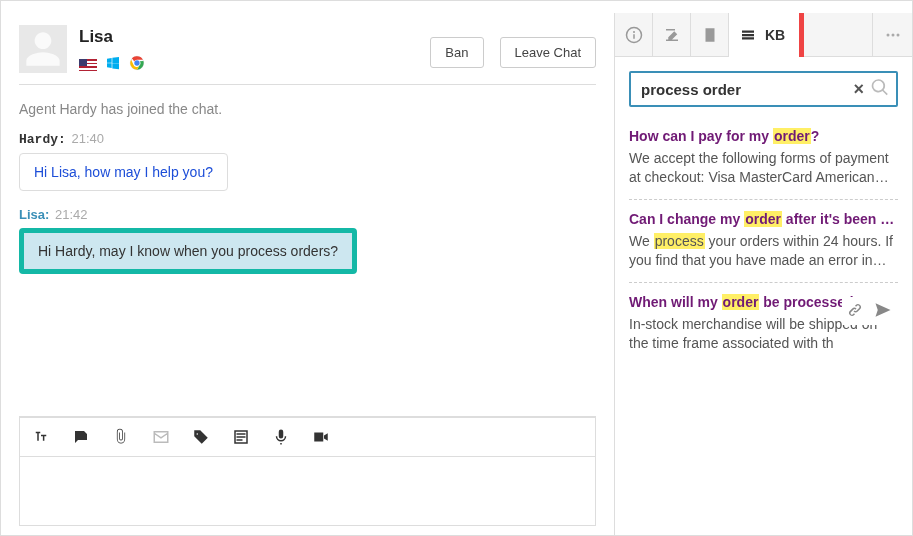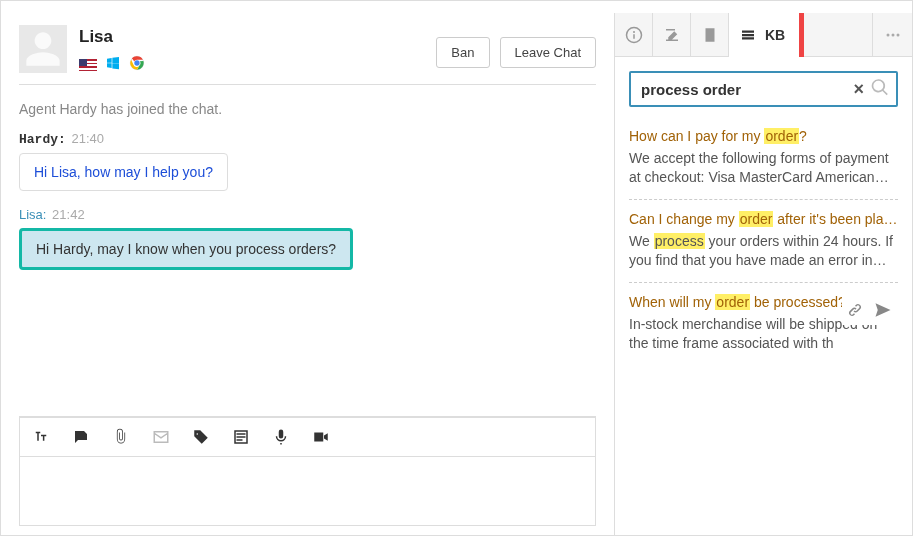--- a/index.html
+++ b/index.html
@@ -10,33 +10,33 @@
   .avatar { width: 48px; height: 48px; background: #e8e8e8; display: flex; align-items: center; justify-content: center; }
   .avatar svg { width: 40px; height: 40px; fill: #fafafa; }
   .user-info { margin-left: 12px; flex: 1; }
   .user-name { font-size: 17px; font-weight: 600; color: #222; margin-top: 2px; }
   .flags { margin-top: 8px; display: flex; gap: 8px; align-items: center; }
   .flag { width: 18px; height: 12px; display: inline-block; }
   .flag-us { background: linear-gradient(#b22234 0 15%, #fff 15% 30%, #b22234 30% 45%, #fff 45% 60%, #b22234 60% 75%, #fff 75% 90%, #b22234 90% 100%); position: relative; }
   .flag-us::before { content:""; position:absolute; left:0; top:0; width:8px; height:7px; background:#3c3b6e; }
   .win-icon svg { width:16px; height:16px; }
   .chrome-icon svg { width:16px; height:16px; }
-  .header-btns { display: flex; gap: 10px; margin-top: 12px; }
+  .header-btns { display: flex; gap: 16px; margin-top: 12px; }
   .btn { background: #fff; border: 1px solid #ccc; border-radius: 3px; padding: 7px 14px; font-size: 13px; color: #444; cursor: pointer; }
   .divider-h { height: 1px; background: #ddd; margin: 0 18px; }
   .chat-body { flex: 1; padding: 16px 18px; overflow-y: auto; }
   .system-msg { color: #888; font-size: 14px; margin-bottom: 14px; }
   .msg-block { margin-bottom: 16px; }
   .msg-meta { font-size: 13px; margin-bottom: 6px; }
   .msg-meta .name-agent { font-weight: 700; color: #333; font-family: Liberation Mono, monospace; }
-  .msg-meta .name-visitor { font-weight: 400; color: #3a8fb7; }
+  .msg-meta .name-visitor { font-weight: 700; color: #3a8fb7; }
   .msg-meta .time { color: #aaa; font-weight: 400; margin-left: 2px; }
   .bubble { display: inline-block; padding: 10px 14px; border-radius: 4px; font-size: 14px; max-width: 85%; position: relative; }
   .bubble-agent { background: #fff; border: 1px solid #ddd; color: #1d4ed8; }
-  .bubble-visitor { background: #cde7f0; border: 3px solid #14b8a6; color: #333; }
+  .bubble-visitor { background: #cde7f0; border: 5px solid #14b8a6; color: #333; }
   .composer { border-top: 1px solid #ddd; margin: 0 18px 18px 18px; }
   .toolbar { display: flex; gap: 22px; padding: 10px 12px; border: 1px solid #ddd; border-bottom: none; background: #fff; align-items: center; }
   .toolbar .ticon { width: 18px; height: 18px; color: #333; cursor: pointer; display: flex; align-items: center; justify-content: center; }
   .toolbar .ticon svg { width: 18px; height: 18px; fill: currentColor; }
   .toolbar .ticon.muted { color: #bbb; }
   .composer textarea { width: 100%; height: 70px; border: 1px solid #ddd; resize: none; padding: 10px; font-family: inherit; font-size: 14px; outline: none; }
 
   .kb-panel { width: 297px; display: flex; flex-direction: column; background: #fff; }
   .kb-tabs { display: flex; align-items: center; border-bottom: 1px solid #ddd; height: 44px; background: #f5f5f5; }
   .kb-tab { width: 38px; height: 44px; display: flex; align-items: center; justify-content: center; color: #999; border-right: 1px solid #ddd; cursor: pointer; }
@@ -45,21 +45,21 @@
   .kb-tab-wide svg { width: 18px; height: 18px; fill: #333; }
   .kb-more { margin-left: auto; width: 40px; height: 44px; display: flex; align-items: center; justify-content: center; color: #aaa; cursor: pointer; border-left: 1px solid #ddd; }
   .kb-search { margin: 14px 14px 10px 14px; position: relative; }
   .kb-search input { width: 100%; height: 36px; border: 2px solid #3a8fb7; border-radius: 2px; padding: 0 56px 0 10px; font-size: 15px; font-weight: 600; color: #333; outline: none; }
   .kb-search .clear-icon { position: absolute; right: 34px; top: 50%; transform: translateY(-50%); color: #555; cursor: pointer; font-size: 18px; font-weight: bold; }
   .kb-search .search-icon { position: absolute; right: 8px; top: 50%; transform: translateY(-50%); color: #bbb; }
   .kb-search .search-icon svg { width: 20px; height: 20px; fill: currentColor; }
   .kb-results { padding: 0 14px; overflow-y: auto; }
   .kb-item { padding: 10px 0 12px 0; border-bottom: 1px dashed #ccc; }
   .kb-item:last-child { border-bottom: none; }
-  .kb-title { color: #a16207; font-weight: 400; font-size: 14px; margin-bottom: 4px; line-height: 1.3; overflow: hidden; text-overflow: ellipsis; white-space: nowrap; }
+  .kb-title { color: #701a75; font-weight: 700; font-size: 14px; margin-bottom: 4px; line-height: 1.3; overflow: hidden; text-overflow: ellipsis; white-space: nowrap; }
   .kb-snippet { color: #555; font-size: 14px; line-height: 1.35; }
   .hl { background: #ffef66; padding: 0 1px; }
   .float-actions { position: absolute; right: 14px; bottom: 210px; display: flex; gap: 8px; background: #fff; padding: 4px; }
   .float-actions .fa { width: 20px; height: 20px; color: #888; cursor: pointer; }
   .float-actions .fa svg { width: 18px; height: 18px; fill: currentColor; }
   .kb-fade { position: absolute; right: 1px; bottom: 1px; width: 295px; height: 80px; background: linear-gradient(rgba(255,255,255,0), #fff); pointer-events: none; }
 </style>
 </head>
 <body>
 

